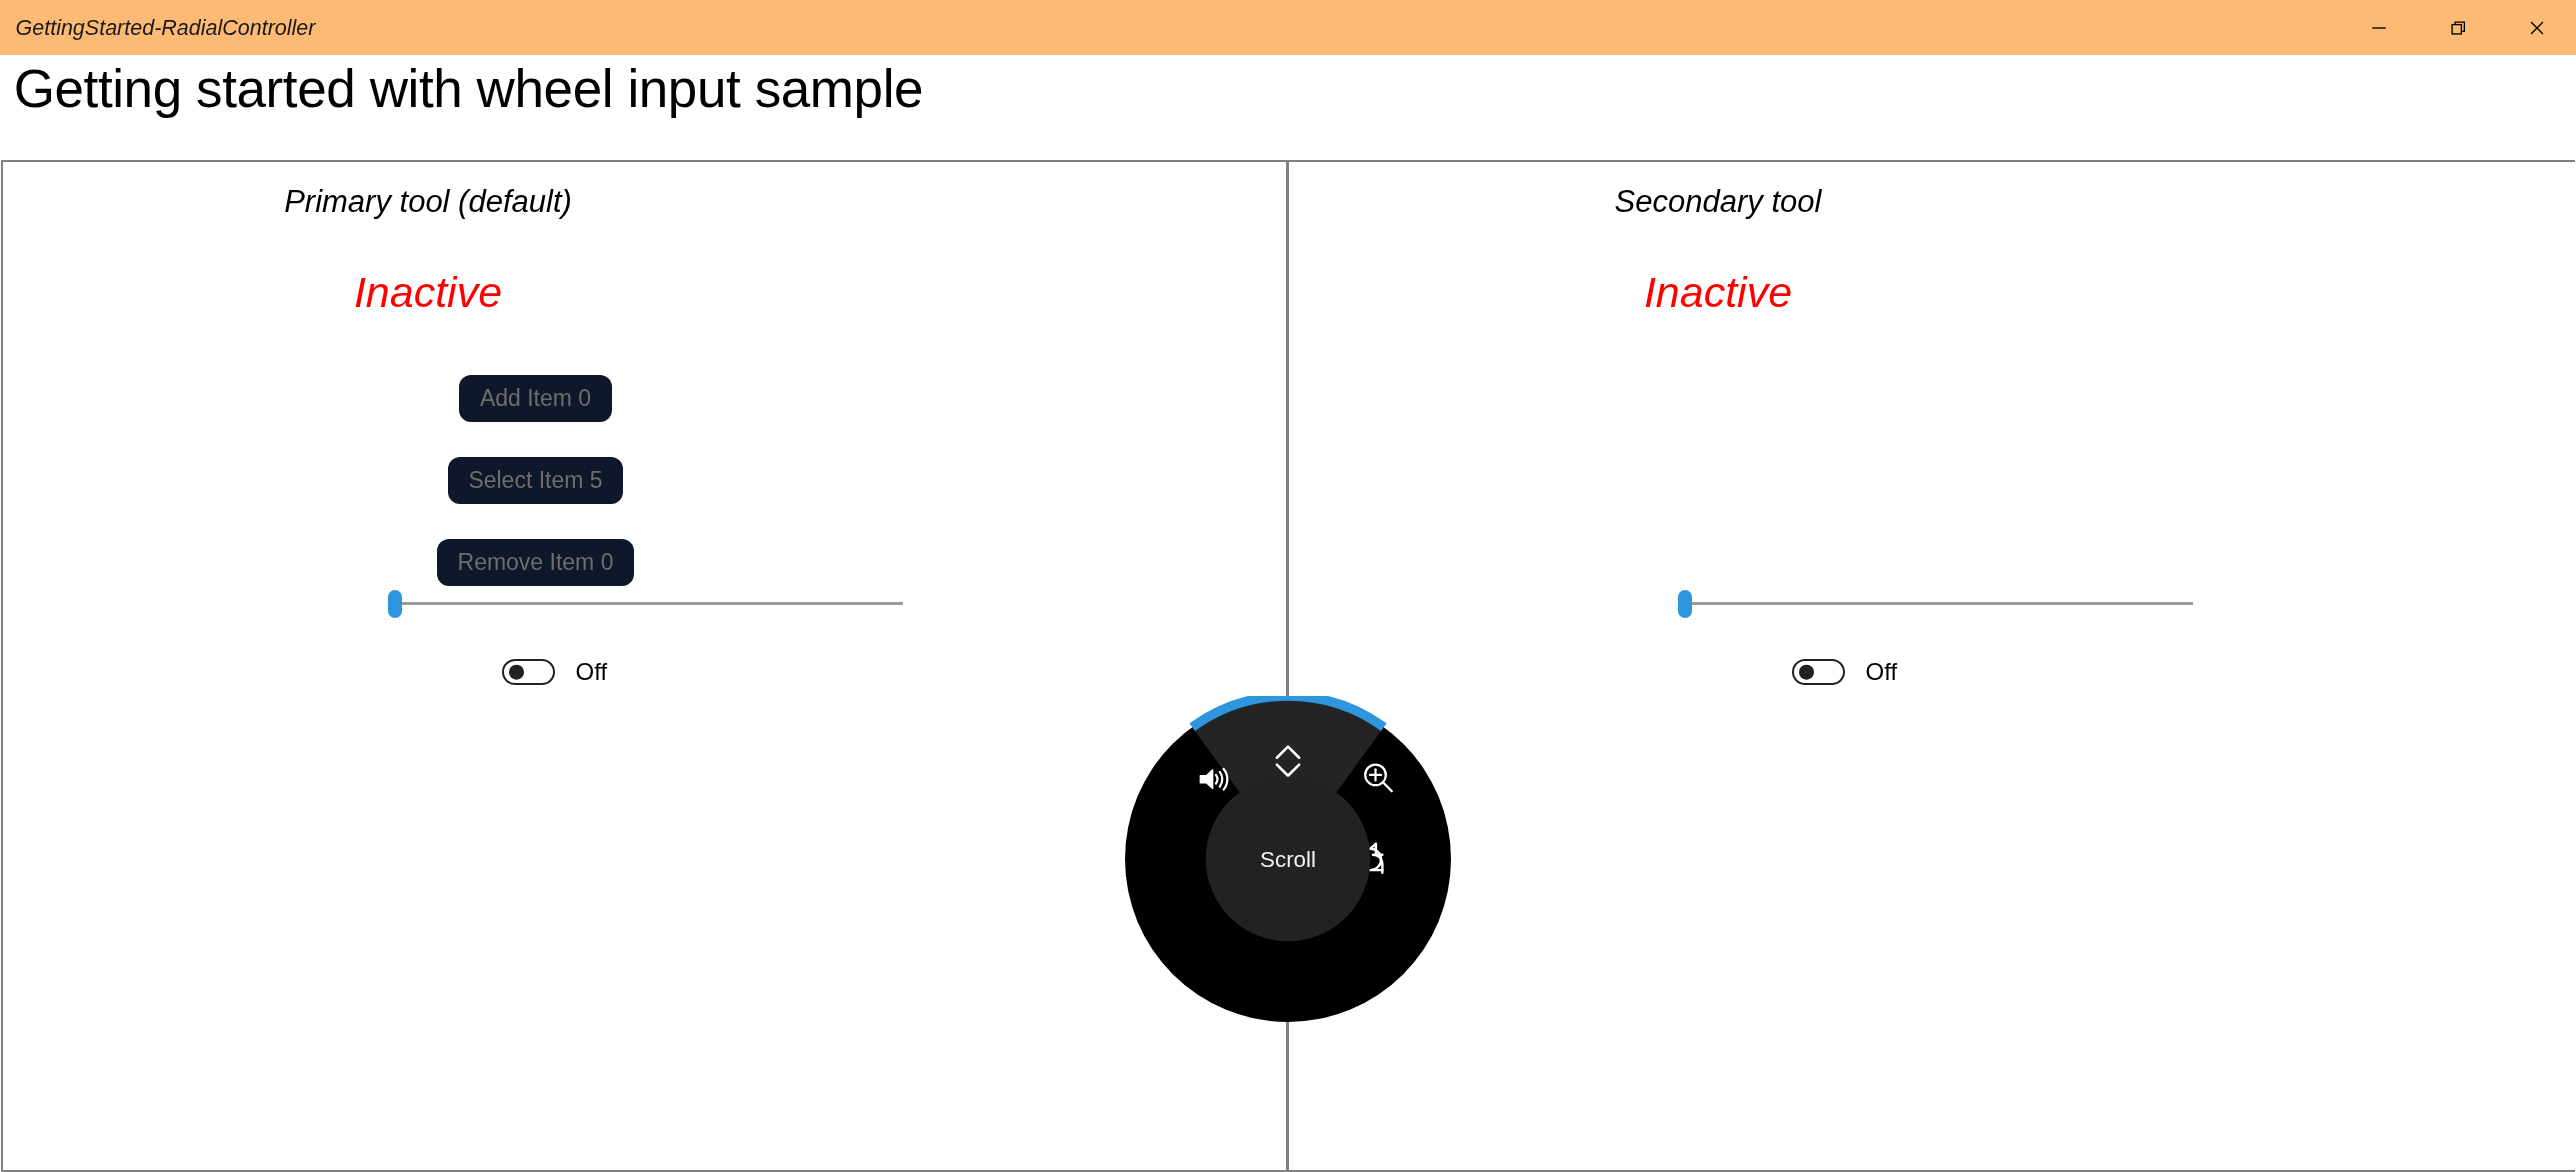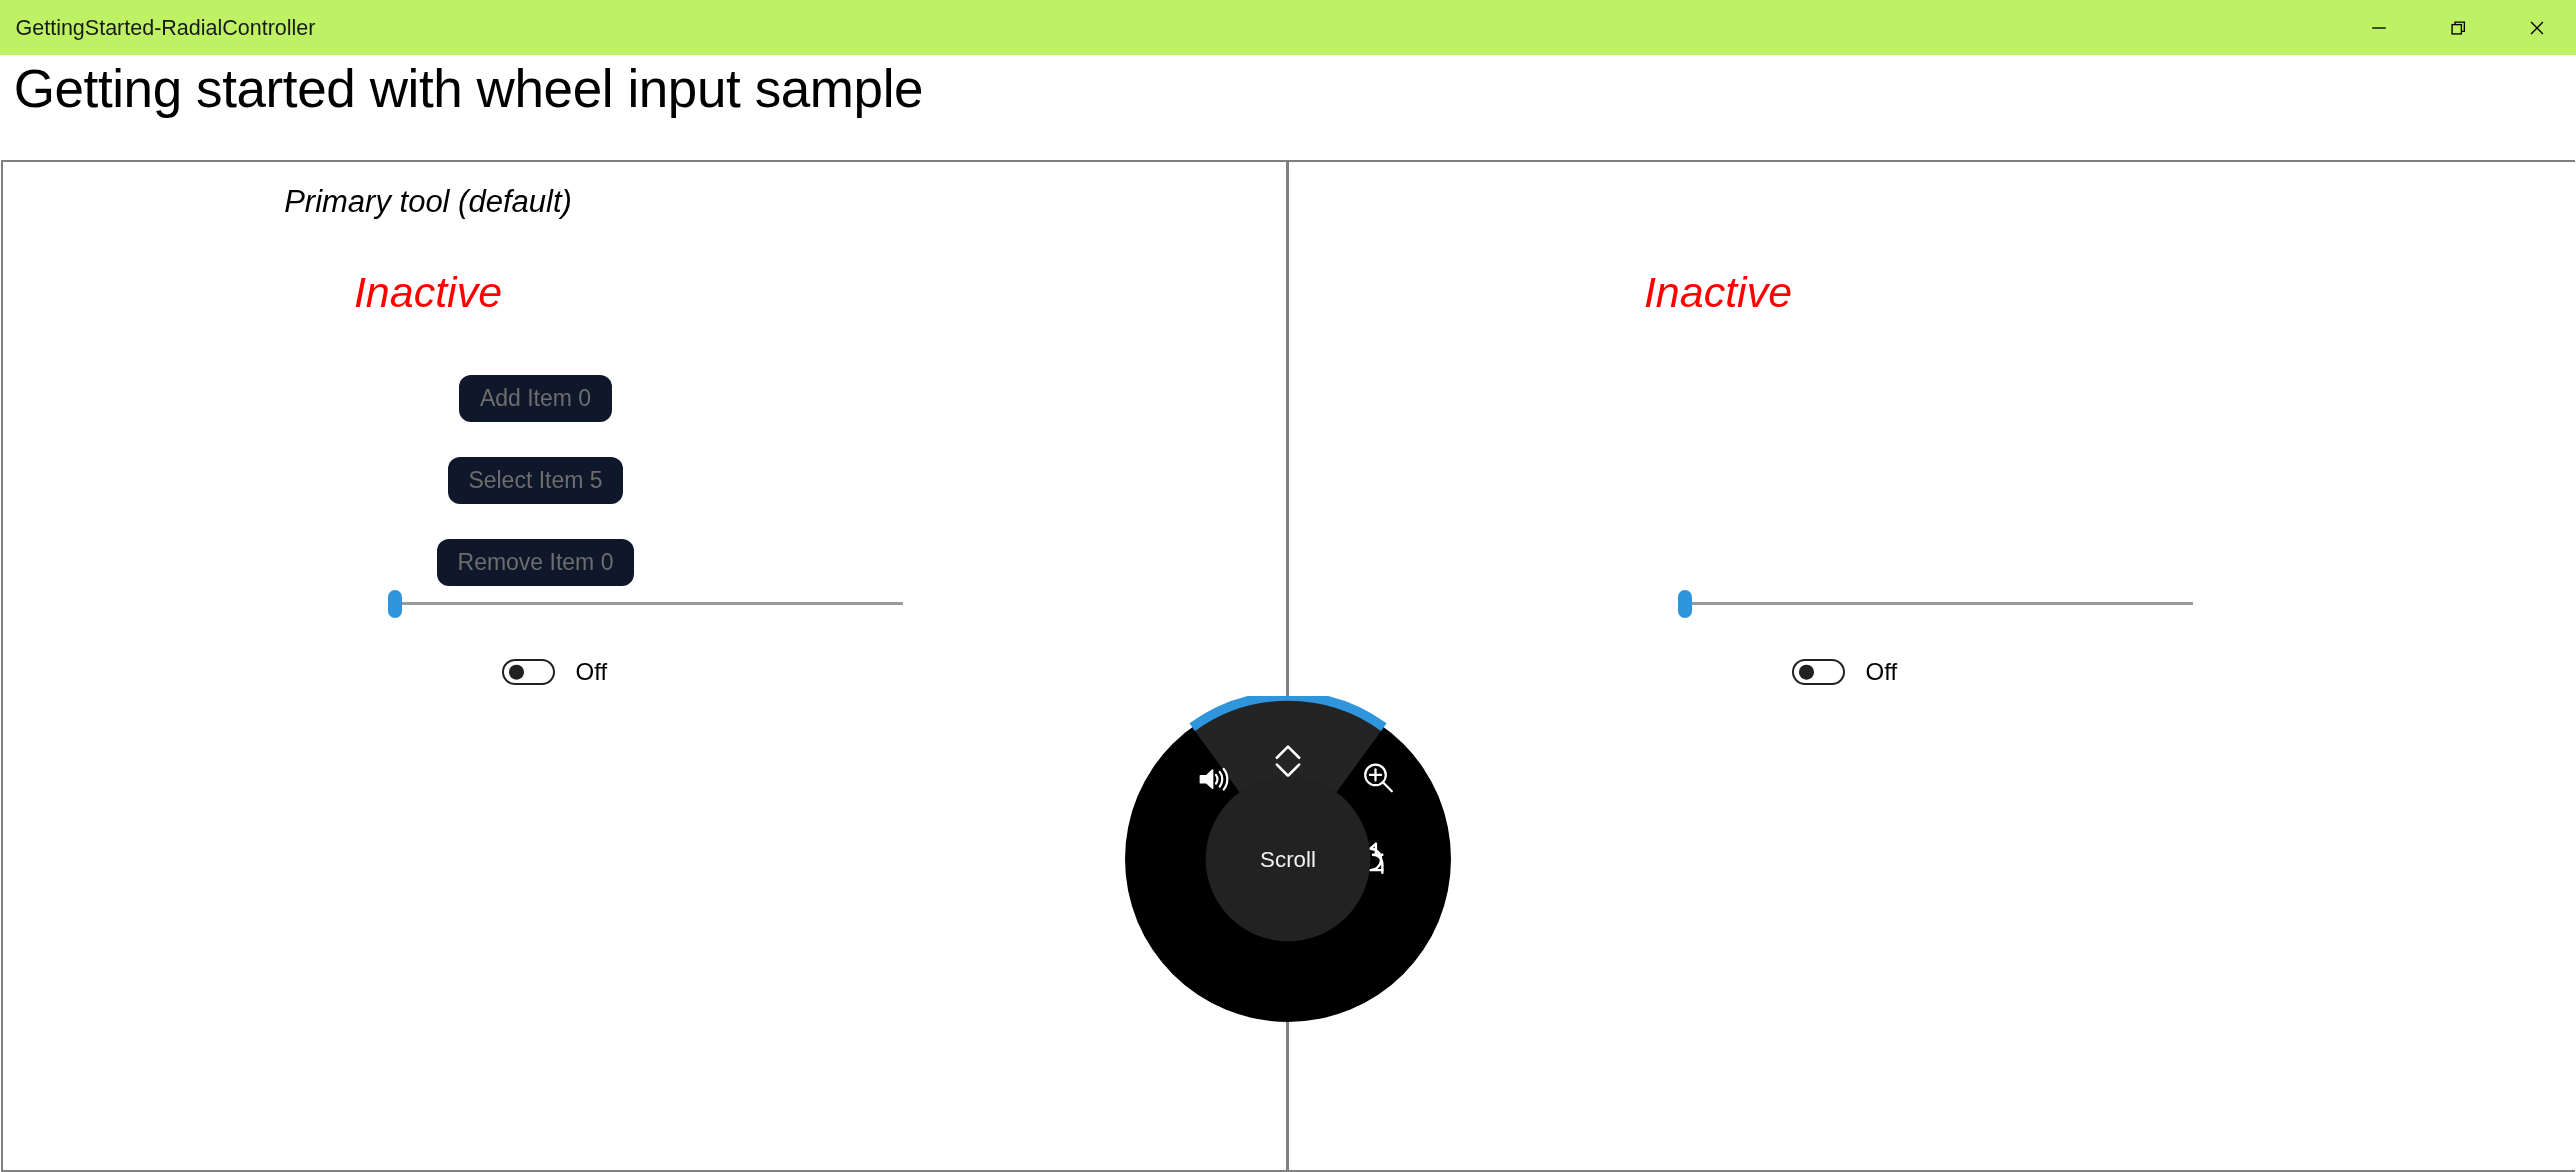--- a/index.html
+++ b/index.html
@@ -8,22 +8,22 @@
     width: 2576px; height: 1172px;
     background: #ffffff;
     font-family: "Liberation Sans", sans-serif;
     overflow: hidden;
   }
 
   
   #titlebar {
     position: absolute; top: 0; left: 0;
     width: 2576px; height: 55px;
-    background: #bef264;
-    display: flex; align-items: center;
+    background: #fdba74;
+    display: flex; align-items: center; font-style: italic;
   }
   #titlebar-text {
     position: absolute; left: 15.5px; top: 15.5px;
     font-size: 21.5px; color: #1a1a1a;
     letter-spacing: 0px;
     white-space: nowrap;
   }
   #window-controls {
     position: absolute; right: 0; top: 0;
     height: 55px; display: flex; align-items: stretch;
@@ -231,20 +231,21 @@
 
   <div class="toggle-row">
     <div class="toggle-switch">
       <div class="toggle-knob"></div>
     </div>
     <div class="toggle-label">Off</div>
   </div>
 </div>
 
 <div class="panel" id="panel-secondary">
+  <div class="panel-title">Secondary tool</div>
   <div class="panel-status">Inactive</div>
 
 
   <div class="slider">
     <div class="slider-track"></div>
     <div class="slider-thumb"></div>
   </div>
 
   <div class="toggle-row">
     <div class="toggle-switch">

